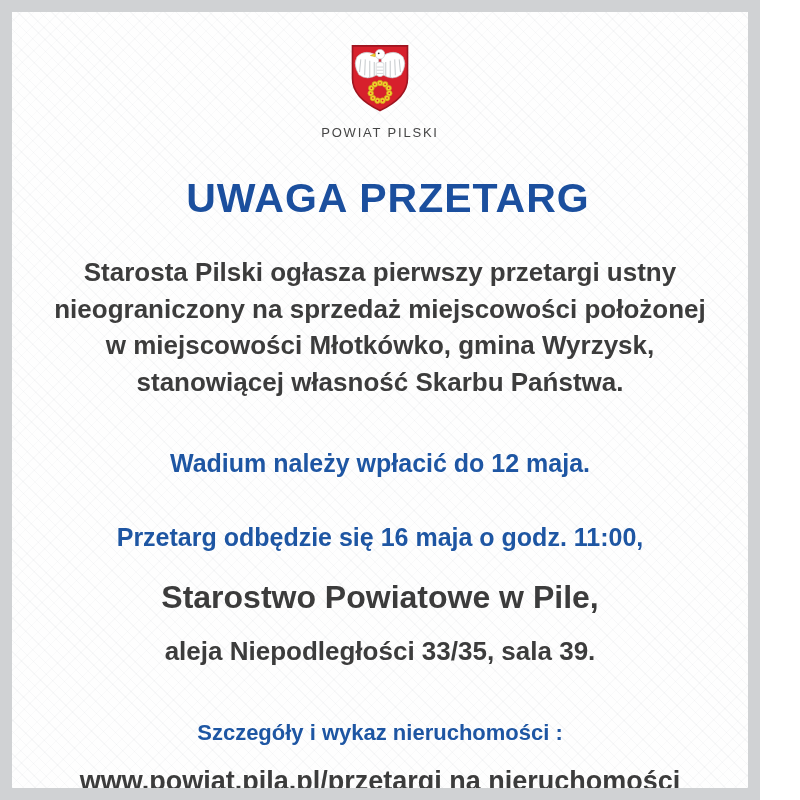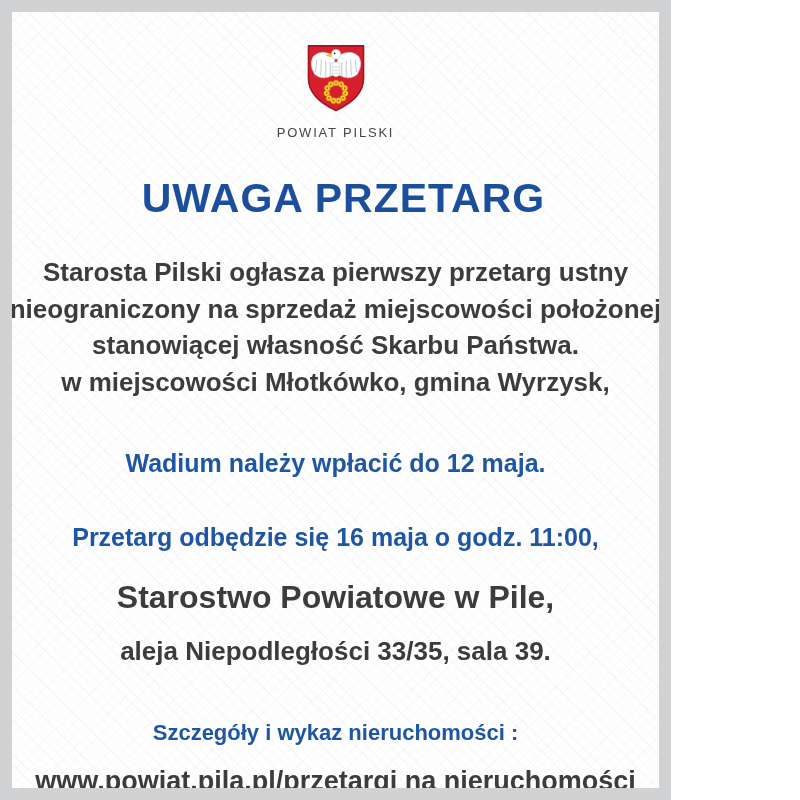--- a/index.html
+++ b/index.html
@@ -1,20 +1,20 @@
 <!DOCTYPE html>
 <html><head>
 <meta charset="utf-8">
 <style>
   * { margin: 0; padding: 0; box-sizing: border-box; }
   html, body { width: 800px; height: 800px; }
   body { font-family: "Liberation Sans", sans-serif; }
 
   .poster {
-    width: 671px;
+    width: 760px;
     height: 800px;
     padding: 12px;
     background: #d0d2d4;
   }
 
   .canvas {
     width: 100%;
     height: 100%;
     background-color: #fefefe;
     background-image:
@@ -119,24 +119,24 @@
           <circle cx="42" cy="63" r="1.3"></circle>
         </g>
       </svg>
     </div>
 
     <div class="brand">POWIAT PILSKI</div>
 
     <h1 class="headline">UWAGA PRZETARG</h1>
 
     <div class="intro">
-      <div class="line dark">Starosta Pilski ogłasza pierwszy przetarg ustny</div>
+      <div class="line dark">Starosta Pilski ogłasza pierwszy przetargi ustny</div>
       <div class="line dark">nieograniczony na sprzedaż miejscowości położonej</div>
+      <div class="line dark">w miejscowości Młotkówko, gmina Wyrzysk,</div>
       <div class="line dark">stanowiącej własność Skarbu Państwa.</div>
-      <div class="line dark">w miejscowości Młotkówko, gmina Wyrzysk,</div>
     </div>
 
     <div class="line blue wadium">Wadium należy wpłacić do 12 maja.</div>
 
     <div class="auction">
       <div class="line blue auction-datetime">Przetarg odbędzie się 16 maja o godz. 11:00,</div>
       <div class="line dark auction-venue">Starostwo Powiatowe w Pile,</div>
       <div class="line dark auction-address">aleja Niepodległości 33/35, sala 39.</div>
     </div>
 

